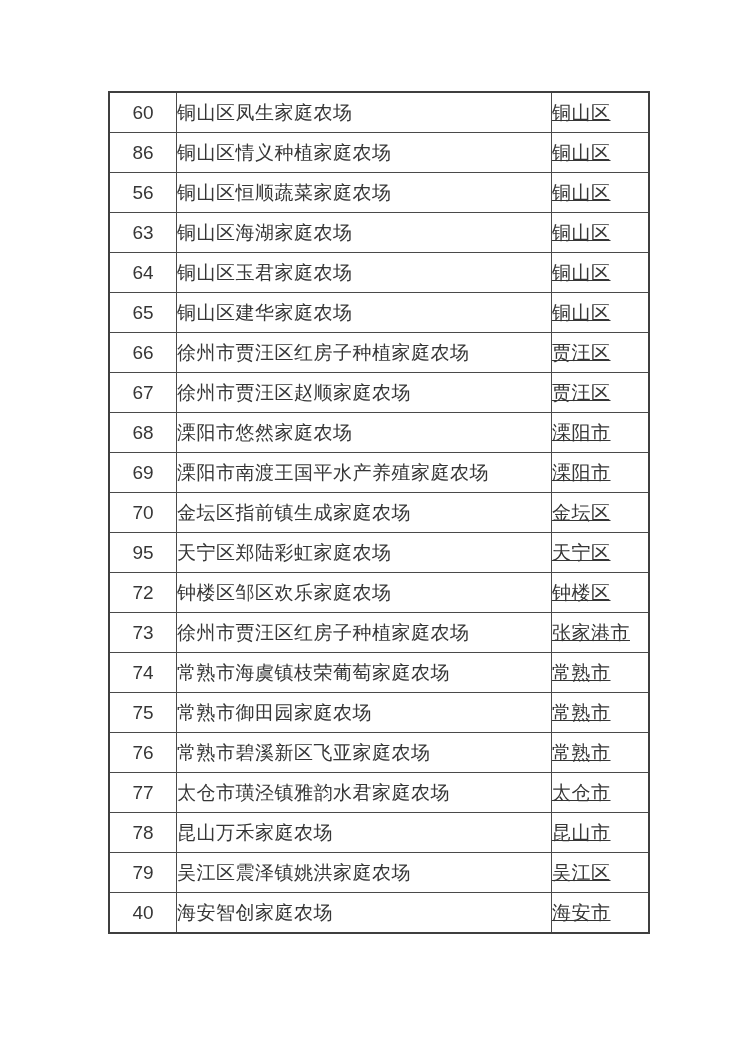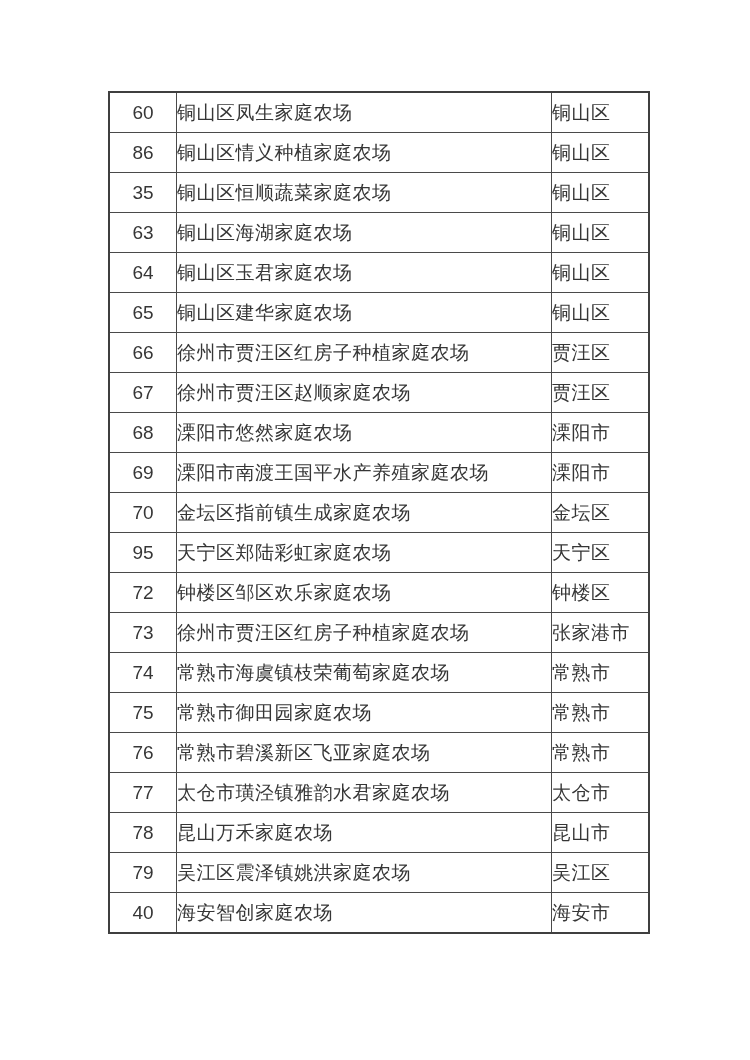--- a/index.html
+++ b/index.html
@@ -50,40 +50,41 @@
     width: 374px;
     padding-left: 7px;
     font-family: "Liberation Serif", "DejaVu Serif", serif;
     letter-spacing: 0.5px;
   }
   td.c-region {
     width: 96px;
     padding-left: 6px;
     font-family: "Liberation Serif", "DejaVu Serif", serif;
     letter-spacing: 0.5px;
+    text-decoration: underline;
   }
 </style>
 </head>
 <body>
 
 <div class="page">
   <table class="doc-table">
     <tbody>
       <tr>
         <td class="c-no">60</td>
         <td class="c-name">铜山区凤生家庭农场</td>
         <td class="c-region">铜山区</td>
       </tr>
       <tr>
         <td class="c-no">86</td>
         <td class="c-name">铜山区情义种植家庭农场</td>
         <td class="c-region">铜山区</td>
       </tr>
       <tr>
-        <td class="c-no">35</td>
+        <td class="c-no">56</td>
         <td class="c-name">铜山区恒顺蔬菜家庭农场</td>
         <td class="c-region">铜山区</td>
       </tr>
       <tr>
         <td class="c-no">63</td>
         <td class="c-name">铜山区海湖家庭农场</td>
         <td class="c-region">铜山区</td>
       </tr>
       <tr>
         <td class="c-no">64</td>

